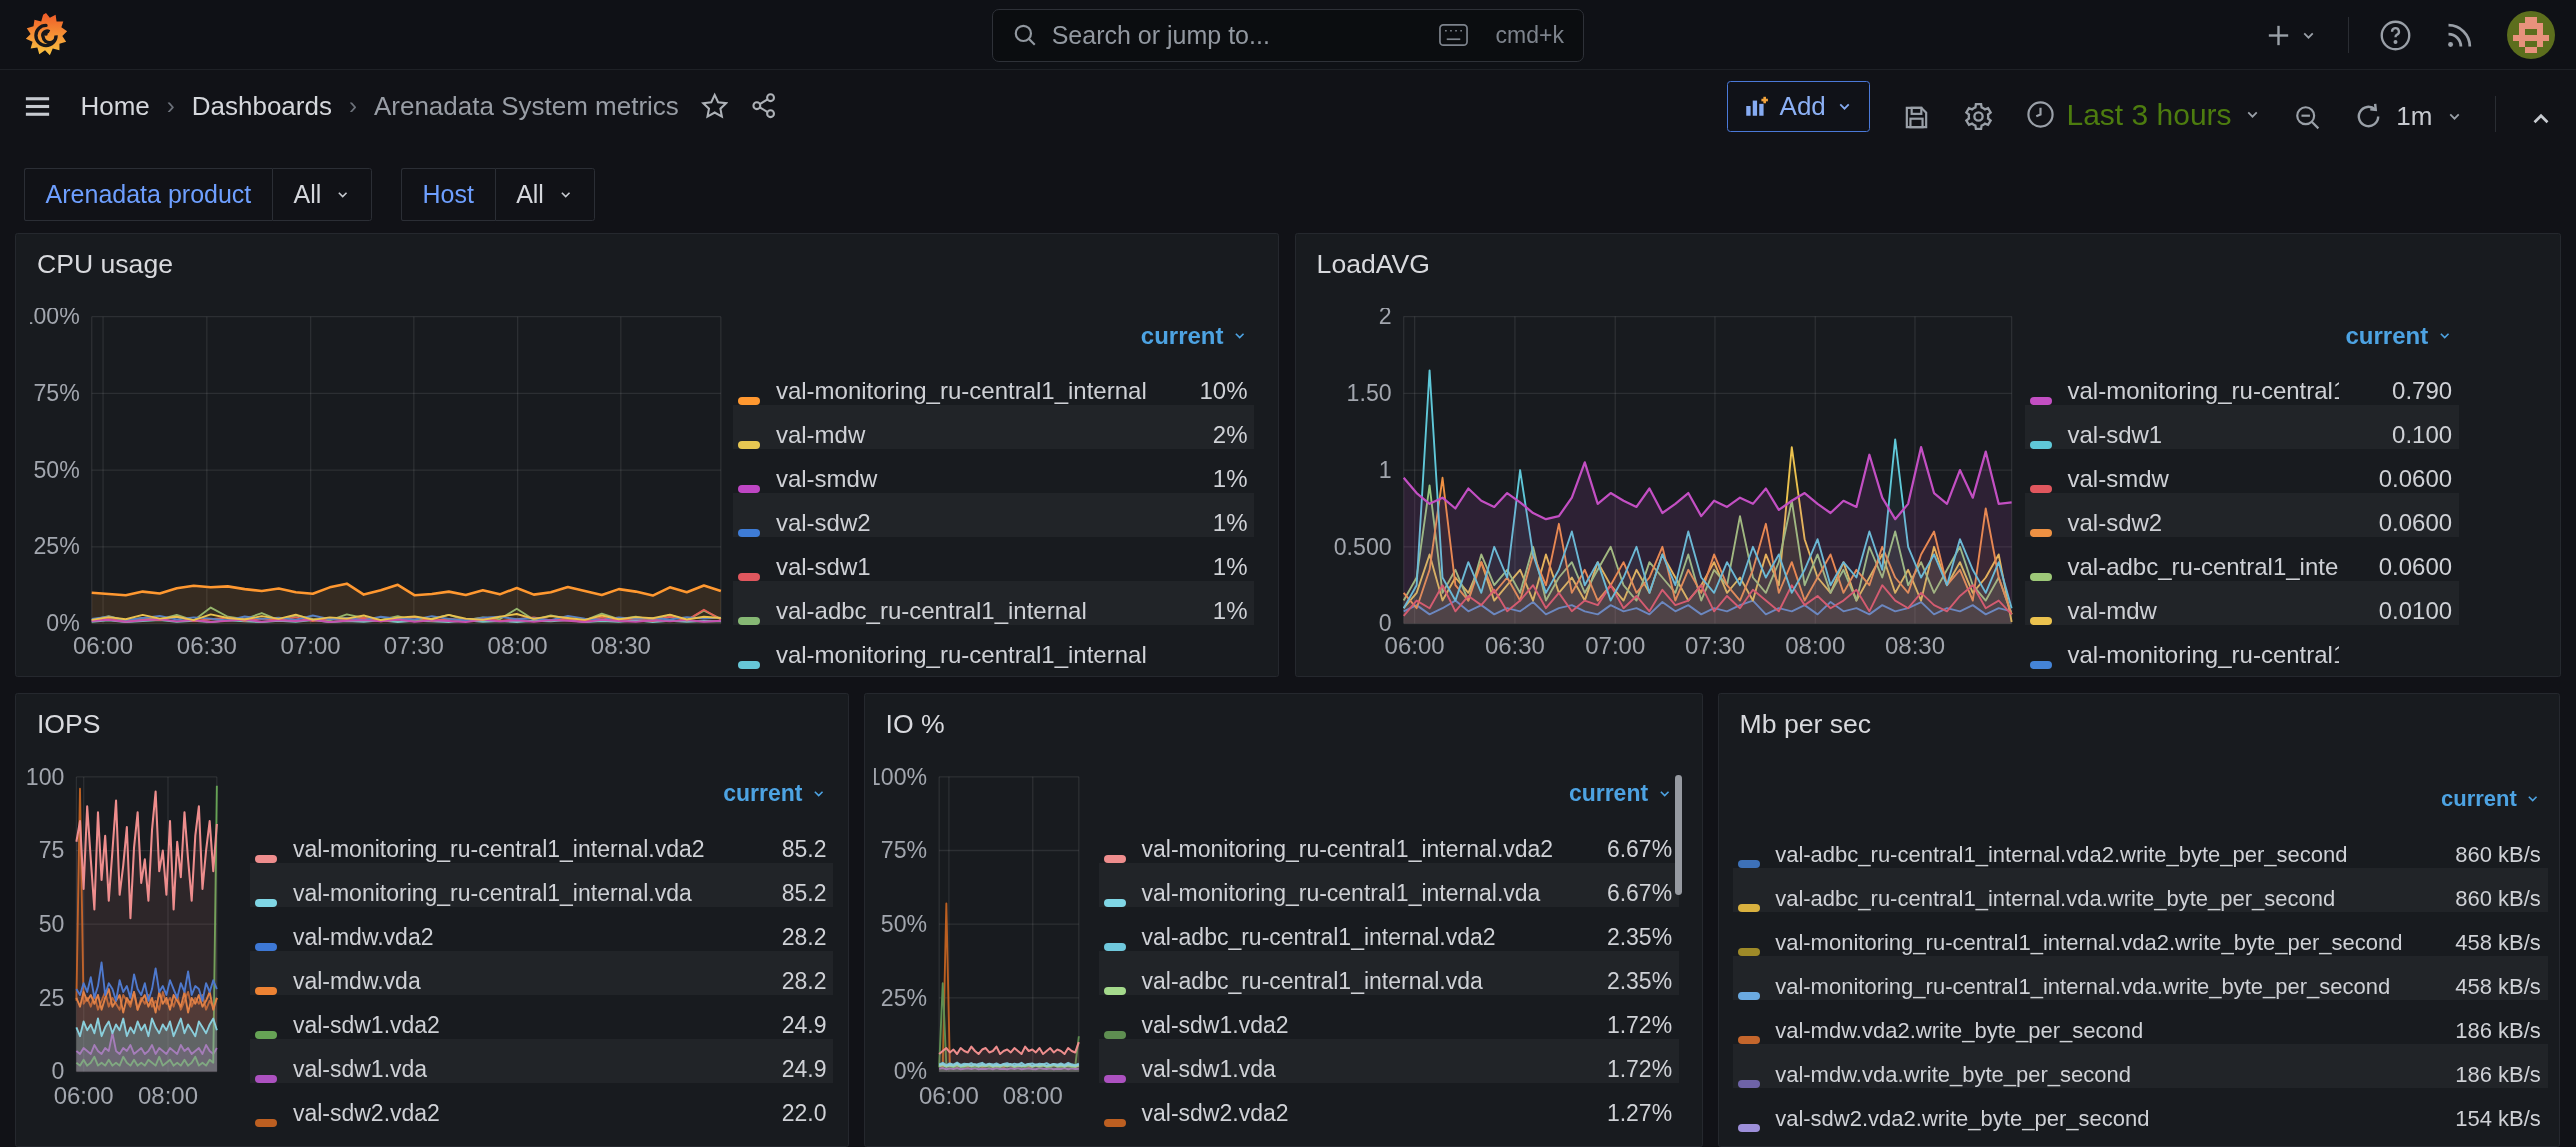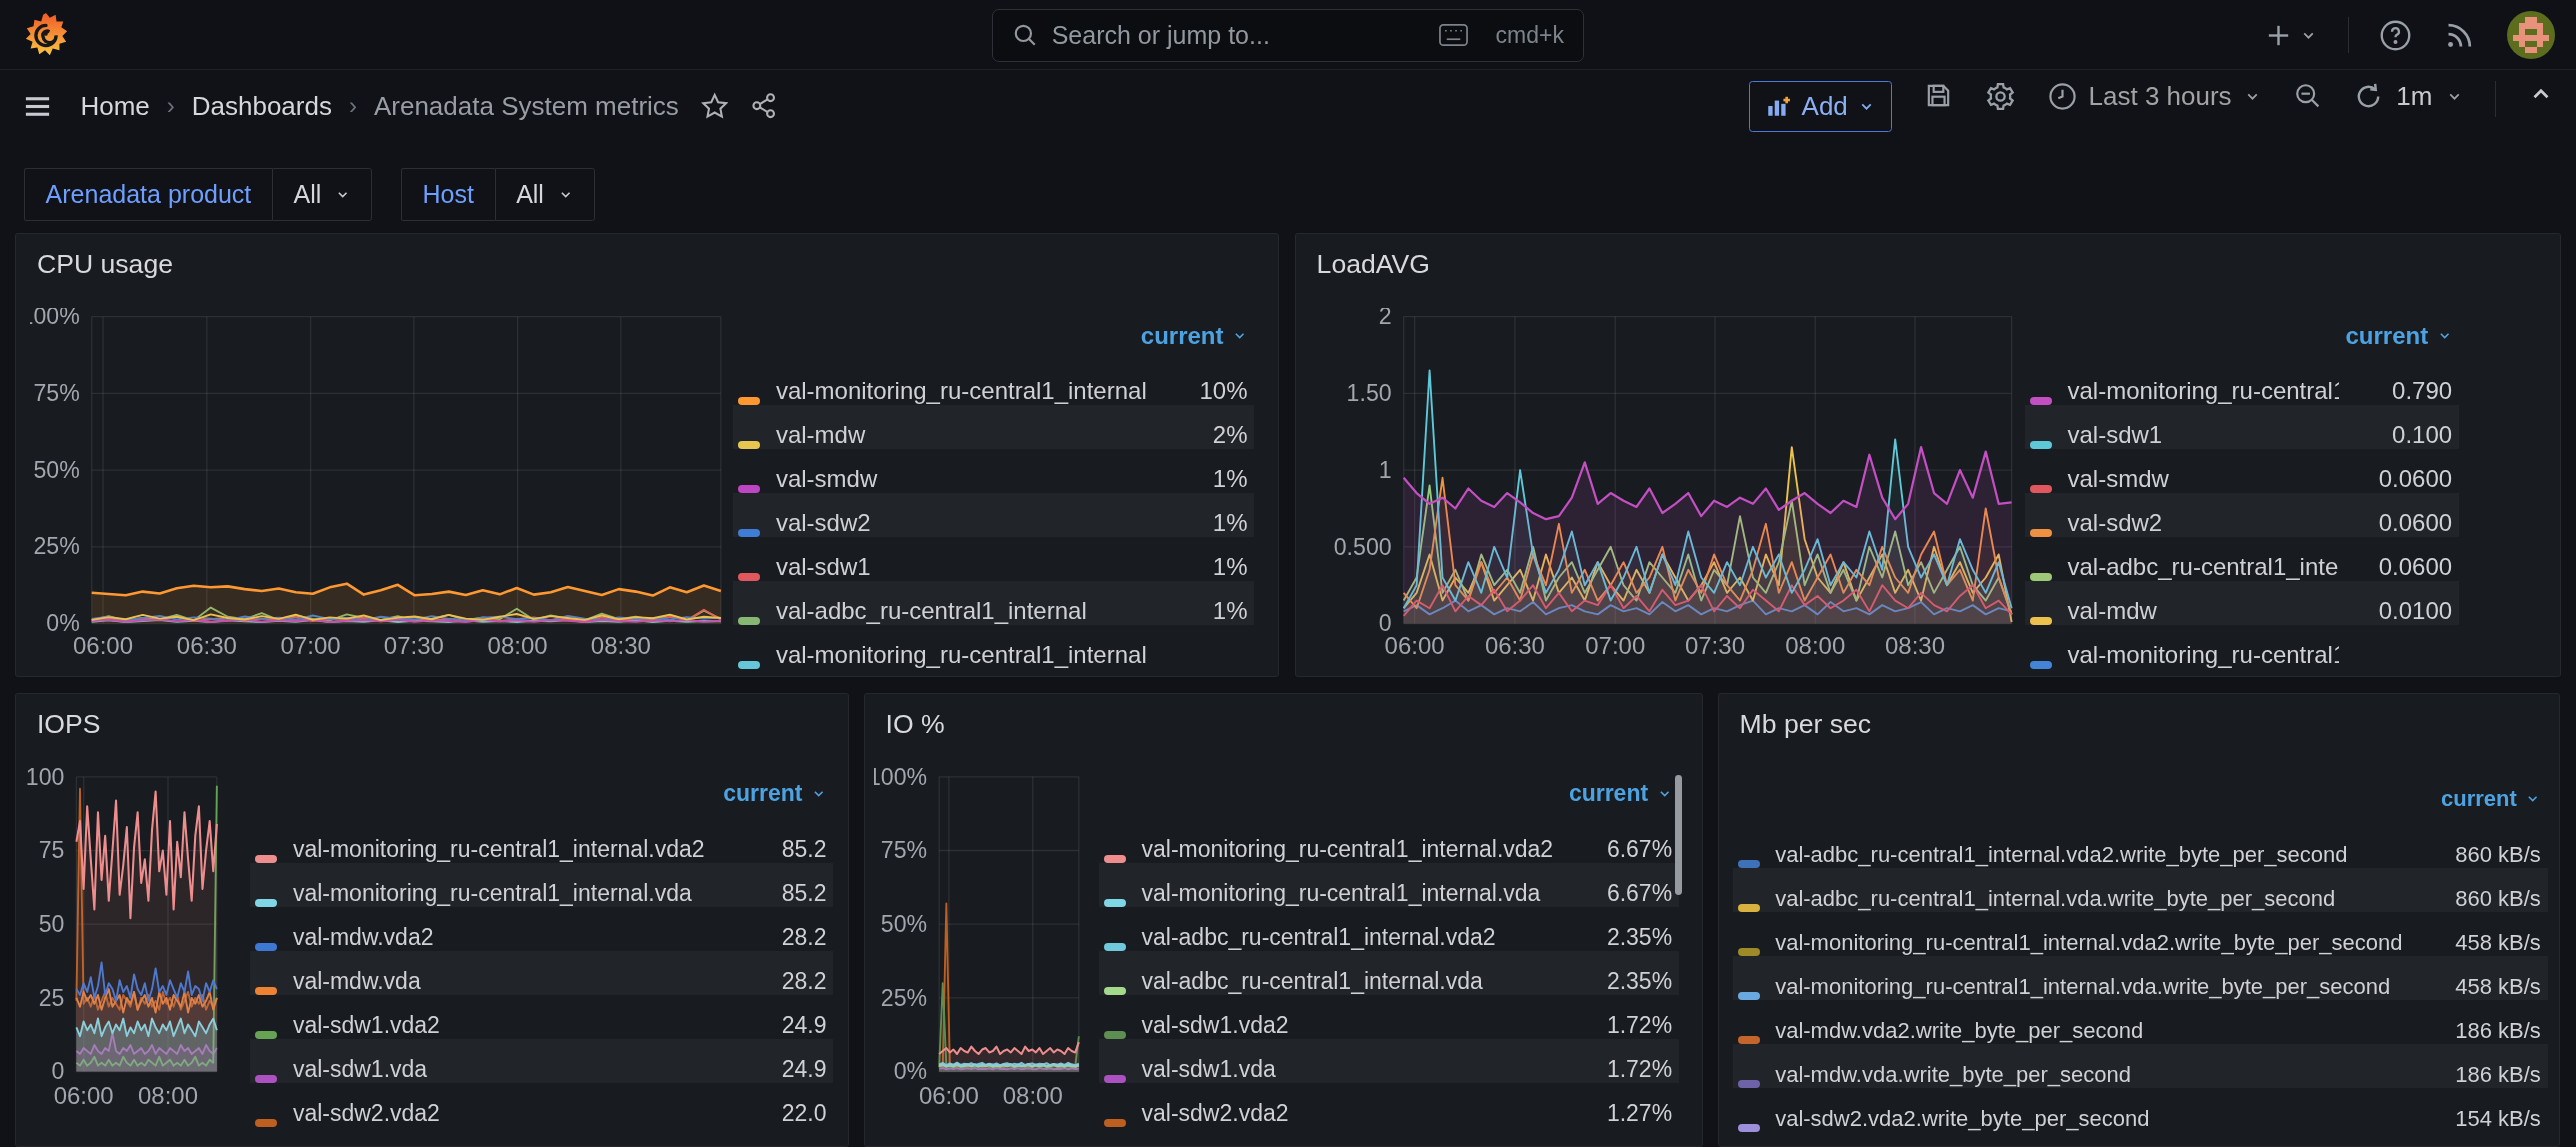--- a/index.html
+++ b/index.html
@@ -22,24 +22,24 @@
 
   
   .subnav { position:absolute; top:70px; left:0; width:2576px; height:72px; display:flex; align-items:center;
     padding:0 22px; background:#111217; }
   .menu-icon { color:#c7cad0; margin-right:27.4px; cursor:pointer; }
   .breadcrumb { display:flex; align-items:center; gap:17px; font-size:26px; }
   .crumb { color:#d5d7dc; cursor:pointer; white-space:nowrap; }
   .crumb.current { color:#989da5; cursor:default; }
   .crumb-sep { color:#6d727b; font-size:24px; }
   .bc-icons { display:flex; align-items:center; gap:22px; margin-left:22px; color:#aeb2b8; }
-  .subnav-right { margin-left:auto; display:flex; align-items:flex-start; gap:32px; color:#9aa0a8; }
+  .subnav-right { margin-left:auto; display:flex; align-items:flex-end; gap:32px; color:#9aa0a8; }
   .add-btn { display:flex; align-items:center; gap:10.3px; border:0.9px solid #4b79d8; border-radius:3.4px;
     height:51px; padding:0 15.4px; color:#8cb0f4; font-size:26px; font-weight:500; cursor:pointer; background:#101218; }
-  .timectl { display:flex; align-items:center; gap:12px; font-size:26px; color:#a3a3a3; cursor:pointer; }
+  .timectl { display:flex; align-items:center; gap:12px; font-size:30px; color:#4d7c0f; cursor:pointer; }
   .refreshctl { display:flex; align-items:center; gap:13.7px; font-size:26px; color:#c6c9cf; cursor:pointer; }
   .icon-btn { cursor:pointer; display:flex; align-items:center; }
 
   
   .filters { position:absolute; top:168px; left:24px; display:flex; align-items:center; }
   .fbox { height:53px; border:0.9px solid #2b2e35; border-radius:2.6px; background:#111217; display:flex;
     align-items:center; padding:0 20.6px; font-size:25px; cursor:pointer; }
   .fbox.flabel { color:#6e9fff; border-right:none; border-radius:2.6px 0 0 2.6px; }
   .fbox.fvalue { color:#d5d7dc; gap:13.7px; border-radius:0 2.6px 2.6px 0; margin-right:29px; }
 

